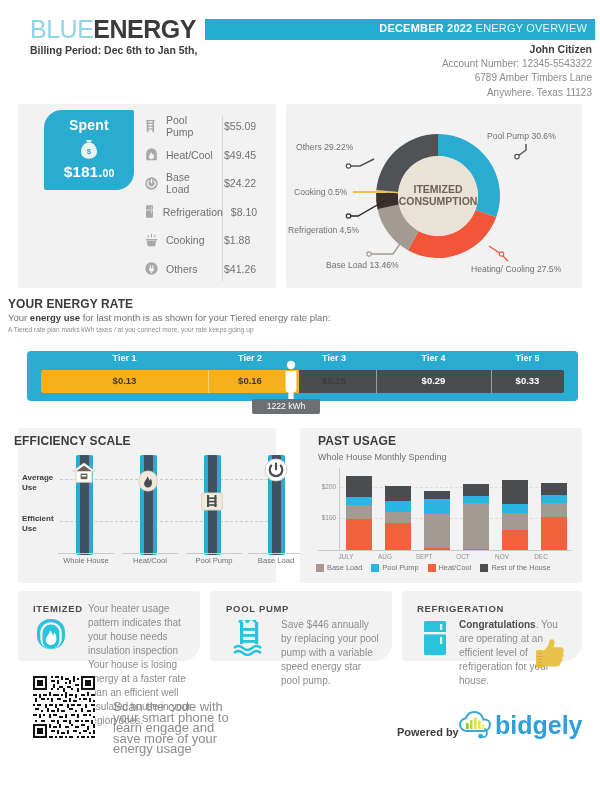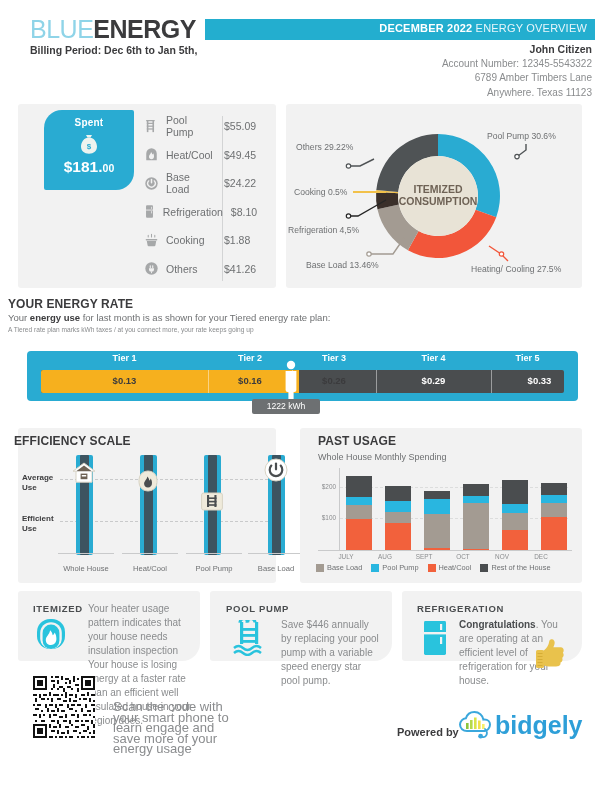--- a/index.html
+++ b/index.html
@@ -24,21 +24,21 @@
   .panel{position:absolute;background:#f2f2f2;border-radius:3px;}
   .p-left{left:18px;top:104px;width:258px;height:184px;}
   .p-right{left:286px;top:104px;width:296px;height:184px;}
 
   
   .tile{position:absolute;width:90px;height:80px;color:#fff;text-align:center;}
   .tile.spent{left:44px;top:110px;background:#29abd2;
      border-radius:18px 2px 18px 2px;}
   .tile.cons{left:44px;top:200px;background:#4f5355;
      border-radius:18px 2px 18px 2px;}
-  .tile .lbl{font-size:10px;font-weight:700;margin-top:7px;letter-spacing:.2px;}
+  .tile .lbl{font-size:14px;font-weight:700;margin-top:7px;letter-spacing:.2px;}
   .tile .ico{height:26px;margin-top:3px;display:flex;align-items:center;justify-content:center;}
   .tile .val{font-size:15.5px;font-weight:700;margin-top:1px;}
   .tile .val small{font-size:10.5px;font-weight:700;}
 
   
   .items{position:absolute;left:140px;top:112px;width:130px;}
   .irow{display:flex;align-items:center;height:28.5px;}
   .irow .ic{width:22px;display:flex;justify-content:center;opacity:.72;}
   .irow .nm{flex:1;font-size:10.5px;color:#6e7072;padding-left:4px;}
   .irow .am{width:46px;font-size:10.5px;color:#6e7072;text-align:left;padding-left:8px;}
@@ -66,21 +66,21 @@
   .bubble{position:absolute;left:252px;top:399px;width:68px;height:15px;background:#6d7072;border-radius:2px;
           color:#fff;font-size:8.6px;text-align:center;line-height:15px;}
 
   
   .p-eff{left:18px;top:428px;width:258px;height:155px;}
   .p-past{left:300px;top:428px;width:282px;height:155px;}
   .eff-lbl{position:absolute;font-size:8px;font-weight:700;color:#3b3b3d;line-height:10px;}
   .gline{position:absolute;height:0;border-top:1px dashed #c9cacb;}
   .gauge{position:absolute;width:17px;border-radius:2px;background:#29abd2;}
   .gauge i{position:absolute;left:4px;top:0;width:9px;height:100%;background:#3d5460;border-radius:1px;display:block;}
-  .gname{position:absolute;font-size:7.6px;color:#6e7072;text-align:center;border-top:1px solid #c9cacb;padding-top:10px;}
+  .gname{position:absolute;font-size:7.6px;color:#6e7072;text-align:center;border-top:1px solid #c9cacb;padding-top:2px;}
   .marker{position:absolute;width:26px;height:26px;display:flex;align-items:center;justify-content:center;}
 
   
   .pu-sub{position:absolute;left:318px;top:452px;font-size:9px;color:#6e7072;}
   .chart{position:absolute;left:340px;top:468px;width:228px;height:82px;}
   .axisy{position:absolute;left:339px;top:468px;width:1px;height:82px;background:#c9cacb;}
   .axisx{position:absolute;left:318px;top:550px;width:254px;height:1px;background:#c9cacb;}
   .ytick{position:absolute;font-size:6.4px;color:#8a8c8e;text-align:right;width:22px;}
   .gl{position:absolute;left:340px;width:228px;height:0;border-top:1px dashed #dcdddd;}
   .bar{position:absolute;bottom:0;width:26px;}
@@ -257,21 +257,21 @@
         <path d="M222,157 L215,150 L203,142" stroke="#f2563a"></path>
           <circle cx="215.5" cy="150" r="2.2" fill="#fff" stroke="#f2563a" stroke-width="1.2"></circle>
       </g>
       <text x="152" y="89" text-anchor="middle" font-size="10.5" font-weight="bold" fill="#6e6255" font-family="Liberation Sans, sans-serif">ITEMIZED</text>
       <text x="152" y="101" text-anchor="middle" font-size="10.5" font-weight="bold" fill="#6e6255" font-family="Liberation Sans, sans-serif">CONSUMPTION</text>
     </svg>
     <div class="dlabel" style="left:201px;top:27px;">Pool Pump 30.6%</div>
     <div class="dlabel" style="left:10px;top:38px;">Others 29.22%</div>
     <div class="dlabel" style="left:8px;top:83px;">Cooking 0.5%</div>
     <div class="dlabel" style="left:2px;top:121px;">Refrigeration 4,5%</div>
-    <div class="dlabel" style="left:20px;top:156px;">Base Load 13.46%</div>
+    <div class="dlabel" style="left:40px;top:156px;">Base Load 13.46%</div>
     <div class="dlabel" style="left:185px;top:160px;">Heating/ Cooling 27.5%</div>
   </div>
 
   <div class="sec-title" style="left:8px;top:297px;">YOUR ENERGY RATE</div>
   <div class="rate-sub">
     <span>Your </span><b>energy use</b><span> for last month is as shown for your Tiered energy rate plan:</span>
   </div>
   <div class="rate-sub2">A Tiered rate plan marks kWh taxes / at you connect more, your rate  keeps going up</div>
 
   <div class="rate-box">
@@ -285,21 +285,21 @@
     <div class="rate-track">
       <div class="rate-fill" style="width:258px;"></div>
       <div class="seg-div" style="left:167px;"></div>
       <div class="seg-div" style="left:251px;"></div>
       <div class="seg-div" style="left:335px;"></div>
       <div class="seg-div" style="left:450px;"></div>
       <div class="rate-val on-y" style="left:0px;width:167px;">$0.13</div>
       <div class="rate-val on-y" style="left:167px;width:84px;">$0.16</div>
       <div class="rate-val on-y" style="left:251px;width:84px;">$0.26</div>
       <div class="rate-val on-d" style="left:335px;width:115px;">$0.29</div>
-      <div class="rate-val on-d" style="left:450px;width:73px;padding-left:12px;">$0.33</div>
+      <div class="rate-val on-d" style="left:450px;width:73px;">$0.33</div>
     </div>
   </div>
 
   <div class="person">
     <svg width="20" height="50" viewBox="0 0 20 50">
         <circle cx="10" cy="8" r="4.2" fill="#ffffff"></circle>
         <path d="M4.6 14h10.8v19a2 2 0 01-2 2H6.6a2 2 0 01-2-2z" fill="#ffffff"></path>
         <rect x="7.4" y="33" width="5.2" height="15" fill="#ffffff"></rect>
       </svg>
   </div>

